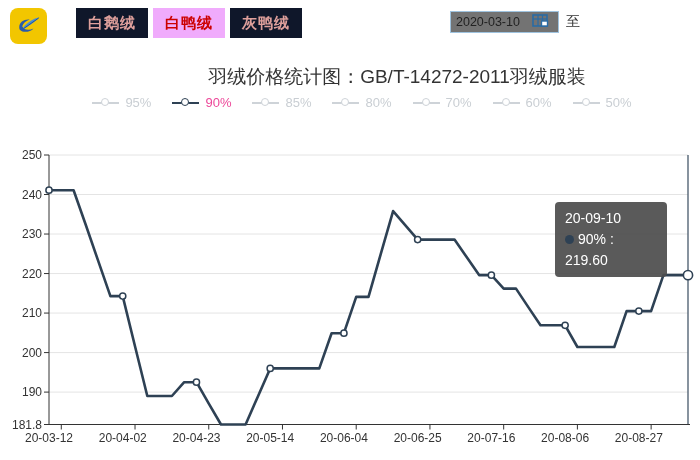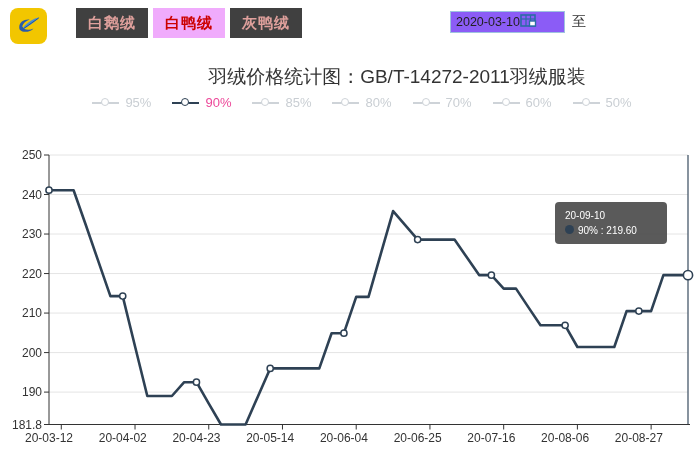--- a/index.html
+++ b/index.html
@@ -11,28 +11,28 @@
   
   .logo{
     position:absolute;left:10px;top:8px;width:37px;height:36px;
     background:#f2c600;border-radius:8px;
     display:flex;align-items:center;justify-content:center;
   }
   .tabs{position:absolute;left:76px;top:8px;display:flex;gap:5px;}
   .tab{
     width:72px;height:30px;line-height:30px;text-align:center;
     font-size:15px;font-weight:bold;letter-spacing:1px;
-    background:#404040;color:#dfa09c;cursor:pointer;user-select:none;
+    background:#0f172a;color:#dfa09c;cursor:pointer;user-select:none;
   }
   .tab.active{background:#f0abfc;color:#cc0000;}
   .daterange{position:absolute;left:450px;top:11px;display:flex;align-items:center;}
   .dateinput{
-    width:93px;height:20px;border:1px solid #9fc3df;background:#8b5cf6;
-    display:flex;align-items:center;justify-content:flex-start;
-    padding:0 15px 0 5px;font-size:12.5px;color:#222;cursor:pointer;
+    width:93px;height:20px;border:1px solid #9fc3df;background:#737373;
+    display:flex;align-items:center;justify-content:space-between;
+    padding:0 9px 0 5px;font-size:12.5px;color:#222;cursor:pointer;
   }
   .date-sep{margin:0 7px;font-size:14px;color:#333;}
   
   .title{
     position:absolute;left:0;top:64px;width:700px;text-align:center;
     font-size:19px;color:#333;margin-left:47px;
   }
   .legend{
     position:absolute;left:0;top:95px;width:700px;
     display:flex;justify-content:center;gap:21px;margin-left:12px;
@@ -48,21 +48,21 @@
   }
   .legend-label{font-size:13px;color:#c9ced3;}
   .legend-item.active .lm-line{background:#2e4154;}
   .legend-item.active .lm-circle{border-color:#2e4154;}
   .legend-item.active .legend-label{color:#ec4899;text-align:center;}
   
   #chart{position:absolute;left:0;top:0;width:700px;height:460px;}
   .tooltip{
     position:absolute;left:555px;top:202px;width:92px;
     background:rgba(77,77,77,0.93);border-radius:4px;
-    color:#fff;font-size:10px;line-height:1.5;padding:6px 10px;
+    color:#fff;font-size:14px;line-height:1.5;padding:6px 10px;
     pointer-events:none;
   }
   .tooltip .dot{
     display:inline-block;width:9px;height:9px;border-radius:50%;
     background:#2e4154;margin-right:4px;
   }
 </style>
 </head>
 <body>
 

